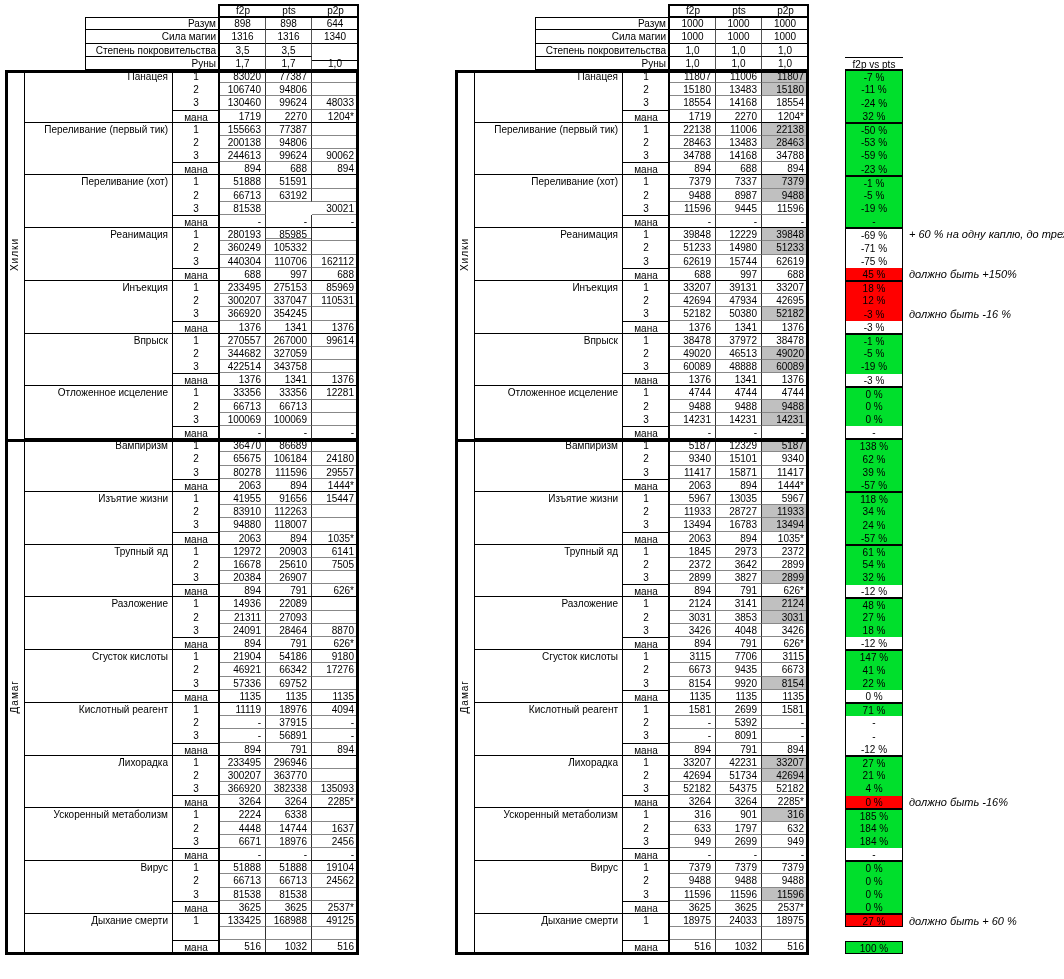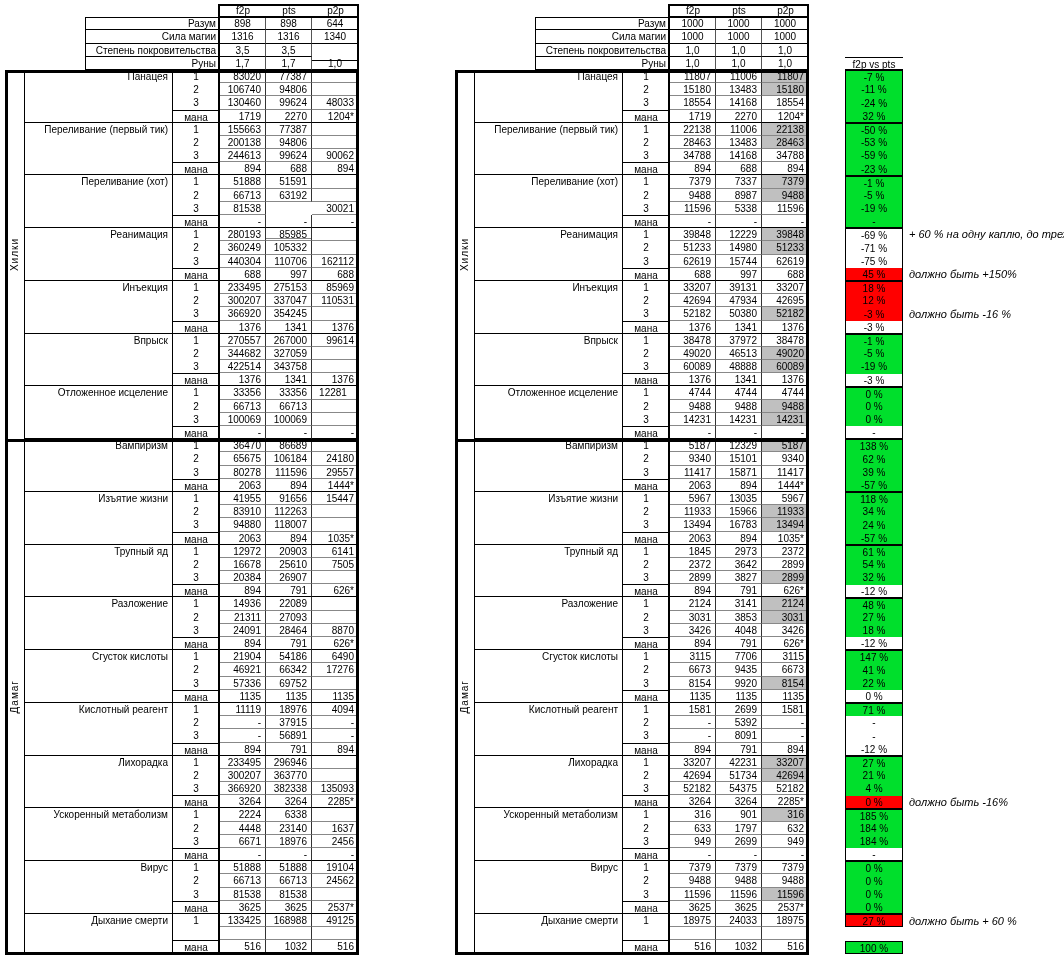--- a/index.html
+++ b/index.html
@@ -173,21 +173,21 @@
         <div class="vcell" style="grid-area: 28 / 6;">343758</div>
         <div class="vcell" style="grid-area: 28 / 7;"></div>
         <div class="lvlcell lvl-mana bend" style="grid-area: 29 / 4;">мана</div>
         <div class="vcell bend" style="grid-area: 29 / 5;">1376</div>
         <div class="vcell bend" style="grid-area: 29 / 6;">1341</div>
         <div class="vcell bend" style="grid-area: 29 / 7;">1376</div>
         <div class="namecell" style="grid-area: 30 / 2 / span 4 / span 2;">Отложенное исцеление</div>
         <div class="lvlcell" style="grid-area: 30 / 4;">1</div>
         <div class="vcell" style="grid-area: 30 / 5;">33356</div>
         <div class="vcell" style="grid-area: 30 / 6;">33356</div>
-        <div class="vcell" style="grid-area: 30 / 7; text-align: center;">12281</div>
+        <div class="vcell" style="grid-area: 30 / 7;">12281</div>
         <div class="lvlcell" style="grid-area: 31 / 4;">2</div>
         <div class="vcell" style="grid-area: 31 / 5;">66713</div>
         <div class="vcell" style="grid-area: 31 / 6;">66713</div>
         <div class="vcell" style="grid-area: 31 / 7;"></div>
         <div class="lvlcell" style="grid-area: 32 / 4;">3</div>
         <div class="vcell" style="grid-area: 32 / 5;">100069</div>
         <div class="vcell" style="grid-area: 32 / 6;">100069</div>
         <div class="vcell" style="grid-area: 32 / 7;"></div>
         <div class="lvlcell lvl-mana bend" style="grid-area: 33 / 4;">мана</div>
         <div class="vcell bend" style="grid-area: 33 / 5;">-</div>
@@ -261,21 +261,21 @@
         <div class="vcell" style="grid-area: 48 / 6;">28464</div>
         <div class="vcell" style="grid-area: 48 / 7;">8870</div>
         <div class="lvlcell lvl-mana bend" style="grid-area: 49 / 4;">мана</div>
         <div class="vcell bend" style="grid-area: 49 / 5;">894</div>
         <div class="vcell bend" style="grid-area: 49 / 6;">791</div>
         <div class="vcell bend" style="grid-area: 49 / 7;">626*</div>
         <div class="namecell" style="grid-area: 50 / 2 / span 4 / span 2;">Сгусток кислоты</div>
         <div class="lvlcell" style="grid-area: 50 / 4;">1</div>
         <div class="vcell" style="grid-area: 50 / 5;">21904</div>
         <div class="vcell" style="grid-area: 50 / 6;">54186</div>
-        <div class="vcell" style="grid-area: 50 / 7;">6490</div>
+        <div class="vcell" style="grid-area: 50 / 7;">9180</div>
         <div class="lvlcell" style="grid-area: 51 / 4;">2</div>
         <div class="vcell" style="grid-area: 51 / 5;">46921</div>
         <div class="vcell" style="grid-area: 51 / 6;">66342</div>
         <div class="vcell" style="grid-area: 51 / 7;">17276</div>
         <div class="lvlcell" style="grid-area: 52 / 4;">3</div>
         <div class="vcell" style="grid-area: 52 / 5;">57336</div>
         <div class="vcell" style="grid-area: 52 / 6;">69752</div>
         <div class="vcell" style="grid-area: 52 / 7;"></div>
         <div class="lvlcell lvl-mana bend" style="grid-area: 53 / 4;">мана</div>
         <div class="vcell bend" style="grid-area: 53 / 5;">1135</div>
@@ -315,21 +315,21 @@
         <div class="vcell bend" style="grid-area: 61 / 5;">3264</div>
         <div class="vcell bend" style="grid-area: 61 / 6;">3264</div>
         <div class="vcell bend" style="grid-area: 61 / 7;">2285*</div>
         <div class="namecell" style="grid-area: 62 / 2 / span 4 / span 2;">Ускоренный метаболизм</div>
         <div class="lvlcell" style="grid-area: 62 / 4;">1</div>
         <div class="vcell" style="grid-area: 62 / 5;">2224</div>
         <div class="vcell" style="grid-area: 62 / 6;">6338</div>
         <div class="vcell" style="grid-area: 62 / 7;"></div>
         <div class="lvlcell" style="grid-area: 63 / 4;">2</div>
         <div class="vcell" style="grid-area: 63 / 5;">4448</div>
-        <div class="vcell" style="grid-area: 63 / 6;">23140</div>
+        <div class="vcell" style="grid-area: 63 / 6;">14744</div>
         <div class="vcell" style="grid-area: 63 / 7;">1637</div>
         <div class="lvlcell" style="grid-area: 64 / 4;">3</div>
         <div class="vcell" style="grid-area: 64 / 5;">6671</div>
         <div class="vcell" style="grid-area: 64 / 6;">18976</div>
         <div class="vcell" style="grid-area: 64 / 7;">2456</div>
         <div class="lvlcell lvl-mana bend" style="grid-area: 65 / 4;">мана</div>
         <div class="vcell bend" style="grid-area: 65 / 5;">-</div>
         <div class="vcell bend" style="grid-area: 65 / 6;">-</div>
         <div class="vcell bend" style="grid-area: 65 / 7;">-</div>
         <div class="namecell" style="grid-area: 66 / 2 / span 4 / span 2;">Вирус</div>
@@ -431,21 +431,21 @@
         <div class="lvlcell" style="grid-area: 14 / 4;">1</div>
         <div class="vcell" style="grid-area: 14 / 5;">7379</div>
         <div class="vcell" style="grid-area: 14 / 6;">7337</div>
         <div class="vcell gray" style="grid-area: 14 / 7;">7379</div>
         <div class="lvlcell" style="grid-area: 15 / 4;">2</div>
         <div class="vcell" style="grid-area: 15 / 5;">9488</div>
         <div class="vcell" style="grid-area: 15 / 6;">8987</div>
         <div class="vcell gray" style="grid-area: 15 / 7;">9488</div>
         <div class="lvlcell" style="grid-area: 16 / 4;">3</div>
         <div class="vcell" style="grid-area: 16 / 5;">11596</div>
-        <div class="vcell" style="grid-area: 16 / 6;">5338</div>
+        <div class="vcell" style="grid-area: 16 / 6;">9445</div>
         <div class="vcell" style="grid-area: 16 / 7;">11596</div>
         <div class="lvlcell lvl-mana bend" style="grid-area: 17 / 4;">мана</div>
         <div class="vcell bend" style="grid-area: 17 / 5;">-</div>
         <div class="vcell bend" style="grid-area: 17 / 6;">-</div>
         <div class="vcell bend" style="grid-area: 17 / 7;">-</div>
         <div class="namecell" style="grid-area: 18 / 2 / span 4 / span 2;">Реанимация</div>
         <div class="lvlcell" style="grid-area: 18 / 4;">1</div>
         <div class="vcell" style="grid-area: 18 / 5;">39848</div>
         <div class="vcell" style="grid-area: 18 / 6;">12229</div>
         <div class="vcell gray" style="grid-area: 18 / 7;">39848</div>
@@ -532,21 +532,21 @@
         <div class="vcell bend" style="grid-area: 37 / 5;">2063</div>
         <div class="vcell bend" style="grid-area: 37 / 6;">894</div>
         <div class="vcell bend" style="grid-area: 37 / 7;">1444*</div>
         <div class="namecell" style="grid-area: 38 / 2 / span 4 / span 2;">Изъятие жизни</div>
         <div class="lvlcell" style="grid-area: 38 / 4;">1</div>
         <div class="vcell" style="grid-area: 38 / 5;">5967</div>
         <div class="vcell" style="grid-area: 38 / 6;">13035</div>
         <div class="vcell" style="grid-area: 38 / 7;">5967</div>
         <div class="lvlcell" style="grid-area: 39 / 4;">2</div>
         <div class="vcell" style="grid-area: 39 / 5;">11933</div>
-        <div class="vcell" style="grid-area: 39 / 6;">15966</div>
+        <div class="vcell" style="grid-area: 39 / 6;">28727</div>
         <div class="vcell gray" style="grid-area: 39 / 7;">11933</div>
         <div class="lvlcell" style="grid-area: 40 / 4;">3</div>
         <div class="vcell" style="grid-area: 40 / 5;">13494</div>
         <div class="vcell" style="grid-area: 40 / 6;">16783</div>
         <div class="vcell gray" style="grid-area: 40 / 7;">13494</div>
         <div class="lvlcell lvl-mana bend" style="grid-area: 41 / 4;">мана</div>
         <div class="vcell bend" style="grid-area: 41 / 5;">2063</div>
         <div class="vcell bend" style="grid-area: 41 / 6;">894</div>
         <div class="vcell bend" style="grid-area: 41 / 7;">1035*</div>
         <div class="namecell" style="grid-area: 42 / 2 / span 4 / span 2;">Трупный яд</div>

